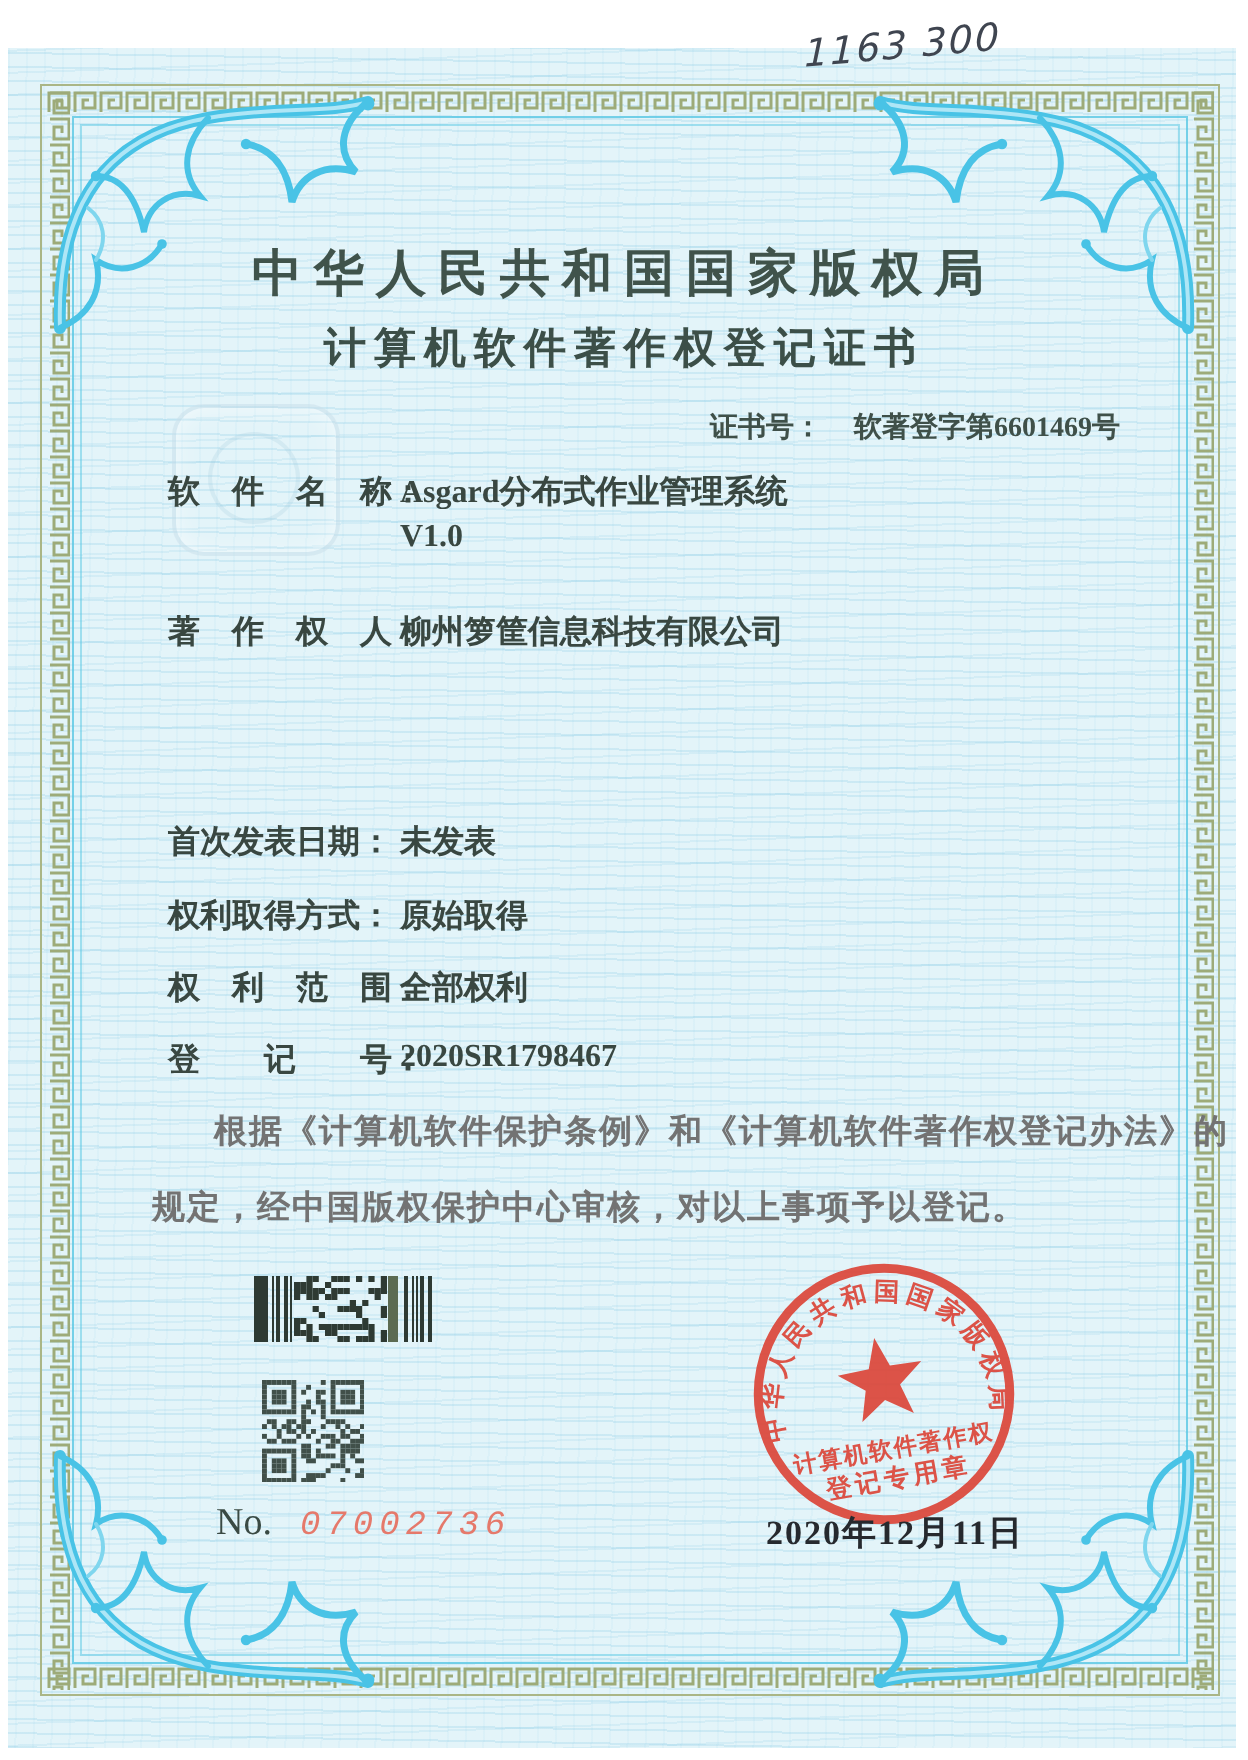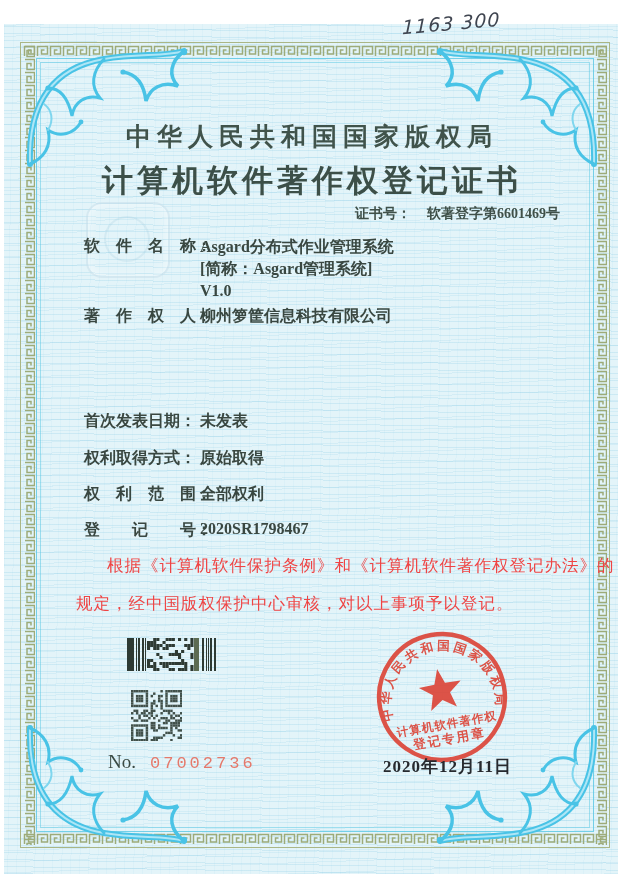--- a/index.html
+++ b/index.html
@@ -27,39 +27,39 @@
   .fl-tr{right:24px;top:46px;transform:scaleX(-1);}
   .fl-bl{left:24px;bottom:34px;transform:scaleY(-1);}
   .fl-br{right:24px;bottom:34px;transform:scale(-1,-1);}
   
   .handwriting{position:absolute;left:402px;top:12px;font-family:"DejaVu Sans",sans-serif;
     font-style:italic;font-size:19px;color:#3f4550;transform:rotate(-5deg) skewX(-6deg);letter-spacing:1px;}
   
   .authority{position:absolute;left:0;top:120px;width:624px;text-align:center;
     font-size:25px;font-weight:700;letter-spacing:6px;color:#40534b;}
   .main-title{position:absolute;left:0;top:160px;width:624px;text-align:center;
-    font-size:31px;font-weight:700;letter-spacing:4px;color:#3c4f48;}
+    font-size:21px;font-weight:700;letter-spacing:4px;color:#3c4f48;}
   .certno{position:absolute;right:64px;top:205px;font-size:14px;color:#3f5049;font-weight:600;margin-left:44px;}
   .certno .gap{display:inline-block;width:16px;}
   
   .emboss{position:absolute;left:86px;top:202px;width:84px;height:76px;border-radius:16px;
     box-shadow:inset 0 0 0 2px rgba(150,195,215,.28), inset 0 0 14px rgba(255,255,255,.7);}
   .emboss::after{content:"";position:absolute;left:18px;top:14px;width:46px;height:46px;border-radius:50%;
     box-shadow:inset 0 0 0 2px rgba(150,195,215,.2);}
   
   .row{position:absolute;left:84px;font-size:16px;font-weight:700;color:#394741;white-space:nowrap;}
   .row .lbl{display:inline-block;width:116px;}
   .row .val{position:absolute;left:116px;white-space:nowrap;}
   .vline{display:block;line-height:22px;}
   
-  .stmt-line{position:absolute;font-size:16.5px;font-weight:400;color:#ef4444;letter-spacing:1px;white-space:nowrap;}
+  .stmt-line{position:absolute;font-size:16.5px;font-weight:700;color:#737373;letter-spacing:1px;white-space:nowrap;}
   
   .no-line{position:absolute;left:108px;top:751px;font-size:19px;color:#3a4a44;}
   .no-line .no-num{font-family:"Liberation Mono","DejaVu Sans Mono",monospace;font-size:17px;
-    color:#e5796b;letter-spacing:3px;margin-left:14px;}
+    color:#e5796b;letter-spacing:3px;margin-left:14px;font-style:italic;}
   .date{position:absolute;left:383px;top:755px;font-size:17px;font-weight:700;color:#26292e;
     letter-spacing:1px;z-index:6;}
   .seal{position:absolute;left:371px;top:626px;z-index:5;transform:rotate(-10deg);opacity:.92;}
   .barcode{position:absolute;left:127px;top:638px;}
   .qr{position:absolute;left:130px;top:689px;}
 </style>
 </head>
 <body>
 
 <div class="cert">
@@ -166,21 +166,20 @@
   <div class="certno">
     <span>证书号：</span><span class="gap"></span><span>软著登字第6601469号</span>
   </div>
 
   <div class="emboss"></div>
 
   <div class="row" style="top:236px">
     <span class="lbl">软　件　名　称：</span>
     <span class="val" style="top:0">
       <span class="vline">Asgard分布式作业管理系统</span>
-      <span class="vline">[简称：Asgard管理系统]</span>
       <span class="vline">V1.0</span>
     </span>
   </div>
   <div class="row" style="top:306px">
     <span class="lbl">著　作　权　人：</span>
     <span class="val">柳州箩筐信息科技有限公司</span>
   </div>
   <div class="row" style="top:411px">
     <span class="lbl">首次发表日期：</span>
     <span class="val">未发表</span>

